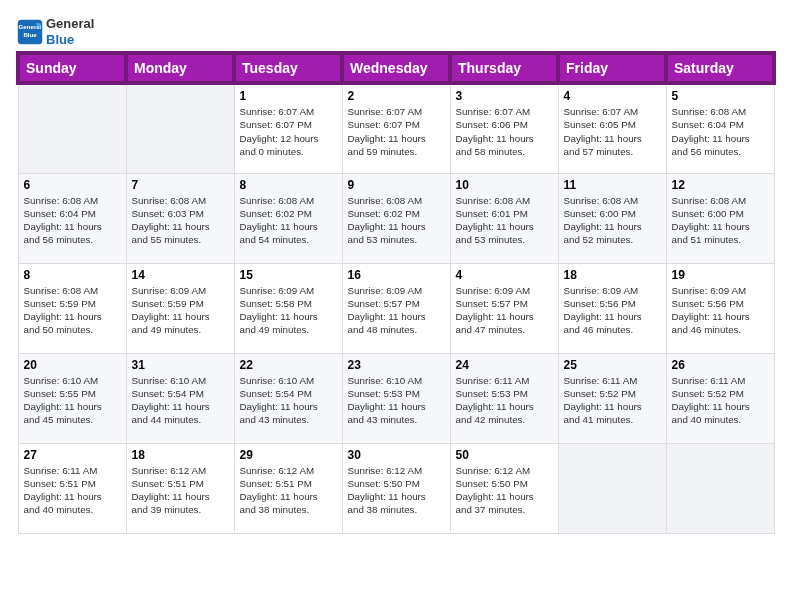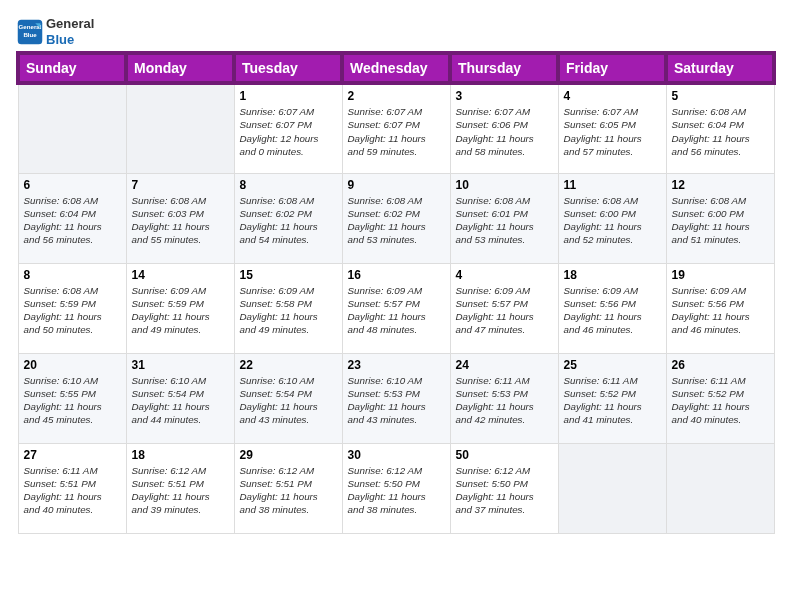--- a/index.html
+++ b/index.html
@@ -69,21 +69,20 @@
     .day-num {
       font-weight: bold;
       font-size: 12px;
       margin-bottom: 2px;
       display: block;
     }
     .cell-content {
       font-size: 9.8px;
       color: #333;
       line-height: 1.35;
-      font-style: italic;
     }
     .empty-cell {
       background: #f0f2f5 !important;
     }
   </style>
 </head>
 <body>
 
 <div class="header">
   <div class="logo">

